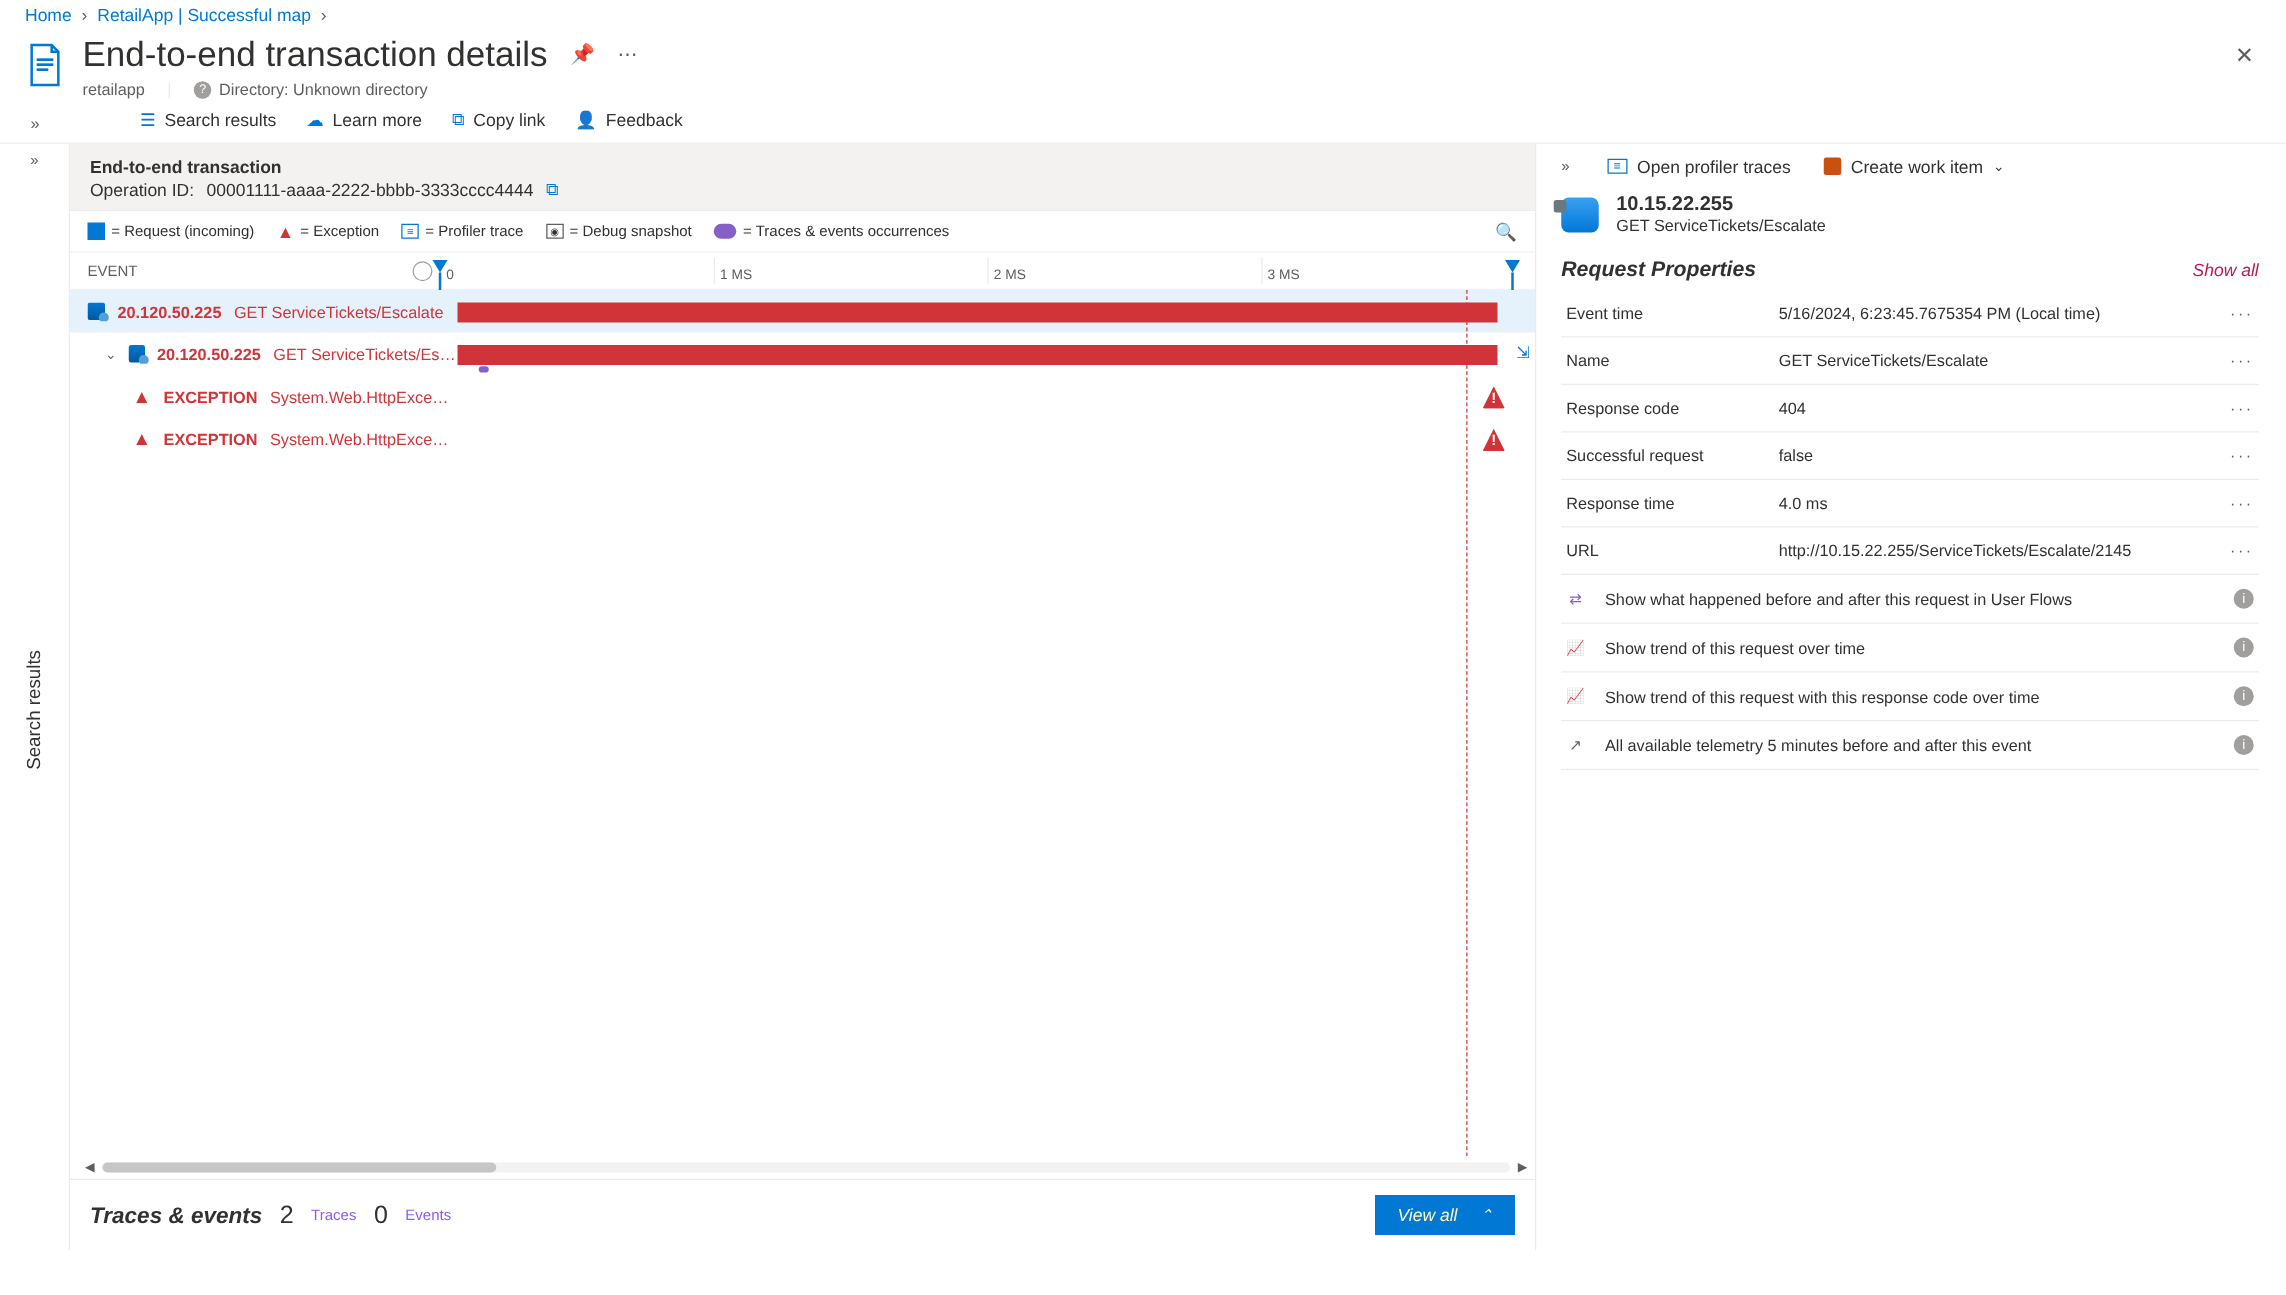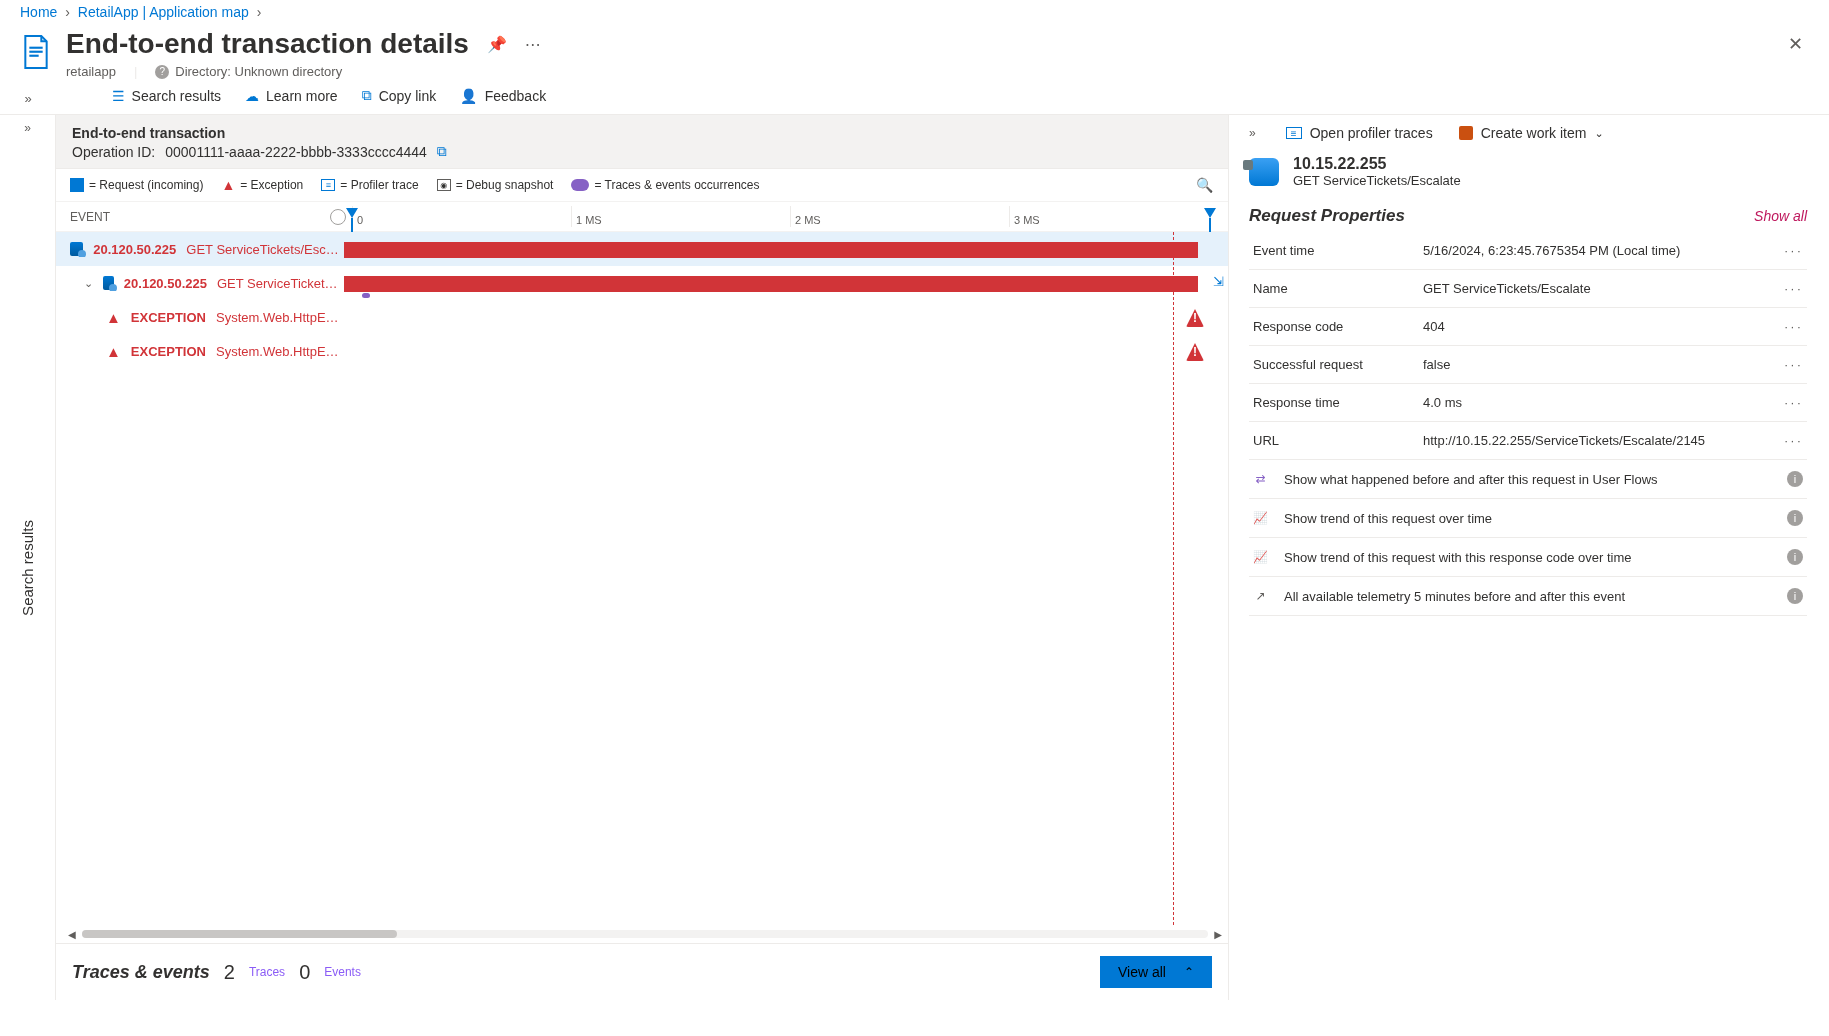--- a/index.html
+++ b/index.html
@@ -8,21 +8,21 @@
     
     .breadcrumb { padding: 4px 20px 2px; font-size: 14px; }
     .breadcrumb a { color: #0078d4; text-decoration: none; }
     .breadcrumb .sep { color: #605e5c; margin: 0 4px; }
 
     
     .header { display: flex; align-items: flex-start; padding: 6px 20px 0; }
     .header-icon { width: 32px; height: 40px; margin-right: 14px; margin-top: 4px; }
     .header-main { flex: 1; }
     .title-row { display: flex; align-items: center; gap: 18px; }
-    h1 { font-size: 28px; font-weight: 700; }
+    h1 { font-size: 28px; font-weight: 400; }
     .pin, .more { color: #605e5c; font-size: 16px; cursor: pointer; }
     .close { margin-left: auto; font-size: 18px; color: #605e5c; cursor: pointer; padding-right: 6px;}
     .subheader { display: flex; align-items: center; gap: 18px; margin-top: 4px; font-size: 13px; color: #605e5c;}
     .subheader .dir-icon { display:inline-block; width:14px; height:14px; border-radius:50%; background:#a19f9d; color:#fff; font-size:10px; line-height:14px; text-align:center; }
 
     
     .collapse-btn { width: 56px; display: flex; justify-content: center; padding-top: 12px; font-size: 13px; color:#605e5c; cursor:pointer; }
 
     
     .toolbar { display:flex; gap: 24px; padding: 8px 0 10px 56px; align-items:center; font-size:14px;}
@@ -52,21 +52,21 @@
     .timeline-hdr .ev-col { width:282px; font-weight:400; display:flex; align-items:center; gap:6px;}
     .timeline-hdr .clock{width:16px;height:16px;border:1px solid #a19f9d;border-radius:50%; margin-left:auto; margin-right:6px;}
     .ticks { flex:1; position:relative; height:100%;}
     .ticks .tick { position:absolute; top:0; height:100%; border-left:1px solid #edebe9; padding-left:4px; font-size:11px; line-height:28px;}
     .ticks .marker { position:absolute; top:2px; width:0; height:0; border-left:6px solid transparent; border-right:6px solid transparent; border-top:10px solid #0078d4;}
     .ticks .marker::after{content:''; position:absolute; left:-1px; top:0; width:2px; height:14px; background:#0078d4;}
 
     .rows { flex:1; overflow:auto; position:relative;}
     .row { display:flex; align-items:center; height:34px; padding-left:14px; font-size:13px; cursor:pointer; }
     .row.selected { background:#e5f1fb; }
-    .row .labels { width:274px; display:flex; align-items:center; gap:10px; overflow:hidden; white-space:nowrap;}
+    .row .labels { width:296px; display:flex; align-items:center; gap:10px; overflow:hidden; white-space:nowrap;}
     .row .labels .ip{ color:#d13438; font-weight:600;}
     .row .labels .op{ color:#d13438; overflow:hidden; text-overflow:ellipsis;}
     .row .labels .exc-lbl{ color:#d13438; font-weight:700;}
     .row .bar-area { flex:1; position:relative; height:100%; }
     .row .bar { position:absolute; top:10px; height:16px; background:#d13438; }
     .row .exc-mark { position:absolute; top:9px; color:#fff; background:#d13438; width:18px; height:18px; border-radius:2px; text-align:center; font-size:12px; line-height:18px; font-weight:bold;  clip-path: polygon(50% 0, 100% 100%, 0 100%);}
     .srv-ic{ width:14px; height:14px; background:linear-gradient(#0078d4,#005a9e); border-radius:2px; display:inline-block; position:relative;}
     .srv-ic::after{content:'';position:absolute;right:-3px;bottom:-2px;width:8px;height:8px;background:#50a0e0;border-radius:50%;}
     .indent1 .labels{ padding-left:14px; }
     .indent2 .labels{ padding-left:36px; }
@@ -79,21 +79,21 @@
     .hs-scroll{ height:18px; display:flex; align-items:center; padding:0 6px 0 12px; gap:6px;}
     .hs-scroll .tri{ color:#605e5c; font-size:10px;}
     .hs-scroll .track{ flex:1; height:8px; background:#f3f2f1; border-radius:4px; position:relative;}
     .hs-scroll .thumb{ position:absolute; left:0; width:28%; height:8px; background:#c8c6c4; border-radius:4px;}
 
     .footer { border-top:1px solid #edebe9; background:#fff; padding:12px 16px; display:flex; align-items:center; gap:14px;}
     .footer h3{ font-size:18px; font-weight:600;font-style:italic;}
     .footer .count{ font-size:20px; font-weight:400;}
     .footer .count-lbl{font-size:12px; color:#8b5cf6;}
     .footer .spacer{flex:1;}
-    .footer .viewall{ background:#0078d4; color:#000000; padding:8px 18px; display:flex; align-items:center; gap:18px; cursor:pointer; font-size:14px;}
+    .footer .viewall{ background:#0078d4; color:#fef9c3; padding:8px 18px; display:flex; align-items:center; gap:18px; cursor:pointer; font-size:14px;font-style:italic;}
     .footer .viewall .chv{font-size:12px;}
 
     
     .details { width:600px; padding: 8px 22px 12px 20px; overflow:auto;}
     .det-actions{ display:flex; align-items:center; gap:26px; font-size:14px; margin: 2px 0 14px;}
     .det-actions .act{ display:flex; align-items:center; gap:8px; cursor:pointer;}
     .det-actions .collapse-r{ font-size:12px; color:#605e5c; margin-right:4px; cursor:pointer;}
     .prof-ic{width:16px;height:12px; border:1px solid #0078d4; display:inline-flex;align-items:center;justify-content:center;color:#0078d4;font-size:10px;}
     .work-ic{width:14px;height:14px;background:#ca5010;border-radius:2px;}
 
@@ -117,21 +117,21 @@
     .rel-row .ric{width:15px; text-align:center; font-size:12px; color:#0078d4;}
     .rel-row .info{ margin-left:auto; width:16px;height:16px;border-radius:50%;background:#a19f9d;color:#fff;font-size:11px;line-height:16px;text-align:center;}
 
   </style>
 </head>
 <body>
 
 <div class="breadcrumb">
   <a href="#">Home</a>
   <span class="sep">›</span>
-  <a href="#">RetailApp | Application map</a>
+  <a href="#">RetailApp | Successful map</a>
   <span class="sep">›</span>
 </div>
 
 <div class="header">
   <svg class="header-icon" viewBox="0 0 24 28">
     <path d="M4 2 h12 l4 4 v20 h-16 z" fill="#fff" stroke="#0078d4" stroke-width="1.5"></path>
     <path d="M16 2 v4 h4" fill="none" stroke="#0078d4" stroke-width="1.5"></path>
     <rect x="7" y="10" width="10" height="1.6" fill="#0078d4"></rect>
       <rect x="7" y="13" width="10" height="1.6" fill="#0078d4"></rect>
       <rect x="7" y="16" width="7" height="1.6" fill="#0078d4"></rect>

